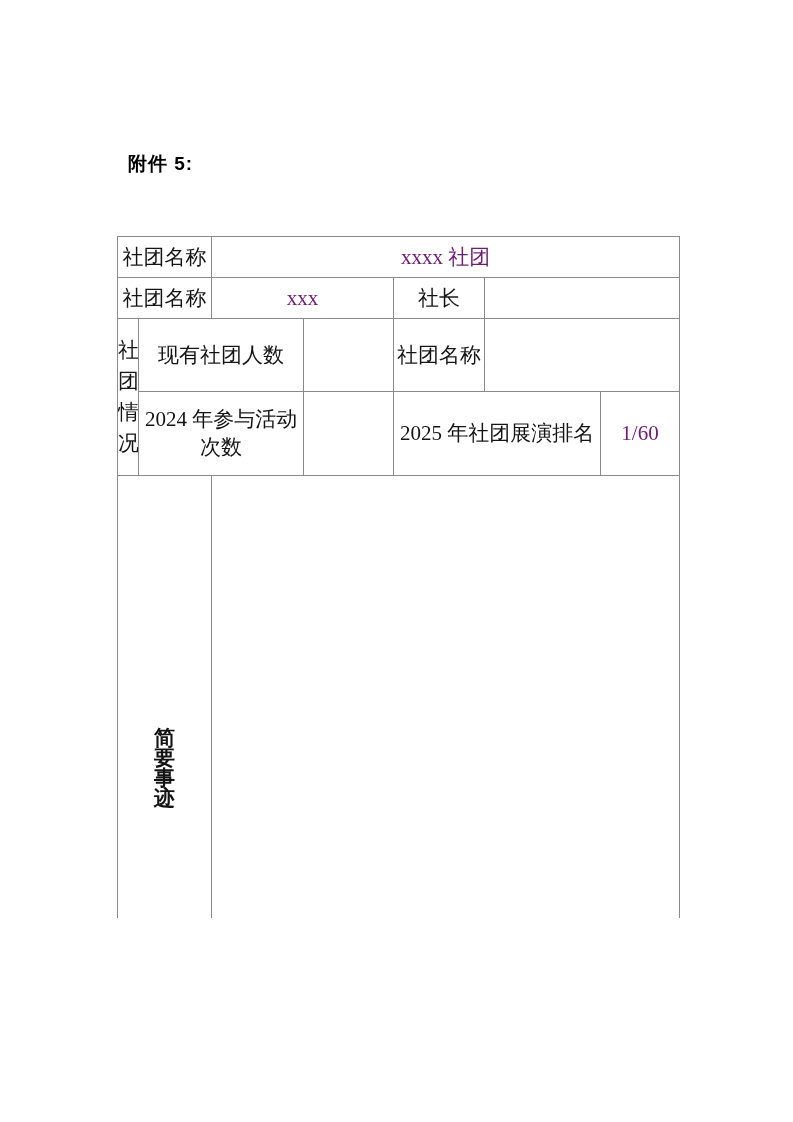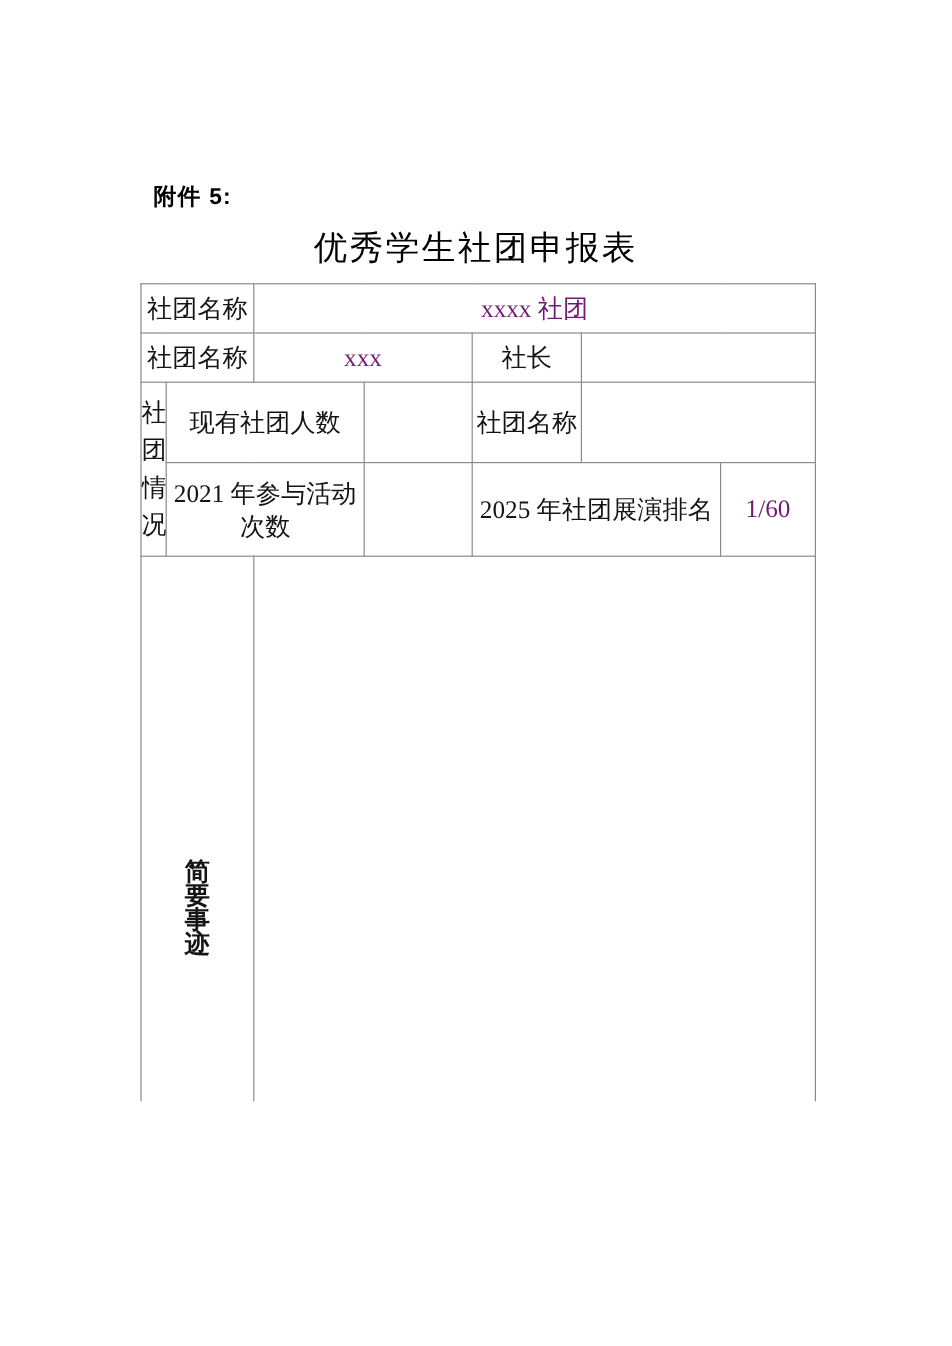--- a/index.html
+++ b/index.html
@@ -47,21 +47,21 @@
     vertical-align: middle;
     font-size: 21px;
     overflow: hidden;
   }
   .lbl { color: #141414; }
   .val { color: #701a75; }
   
   .vstack {
     display: block;
     width: 1em;
-    margin: 4px auto;
+    margin: 16px auto;
     word-break: break-all;
     text-align: center;
     line-height: 31px;
   }
   .vstack.tight { line-height: 20px; font-weight: bold; }
   td.deeds-label-cell {
     vertical-align: top;
     padding-top: 80px;
   }
   tr.r1 { height: 41px; }
@@ -70,21 +70,20 @@
   tr.r4 { height: 78px; }
   tr.r5 { height: 505px; }
 </style>
 </head>
 <body>
 
 <div class="page">
 
   <div class="attachment-label">附件 5:</div>
 
-  <div class="doc-title">优秀学生社团申报表</div>
 
   <table class="form">
     <colgroup>
       <col style="width:21px">
       <col style="width:73px">
       <col style="width:92px">
       <col style="width:90px">
       <col style="width:91px">
       <col style="width:116px">
       <col style="width:79px">
@@ -107,21 +106,21 @@
       <td rowspan="2" class="lbl">
             <span class="vstack">社团情况</span>
           </td>
       <td colspan="2" class="lbl">现有社团人数</td>
       <td class="val"></td>
       <td class="lbl">社团名称</td>
       <td colspan="2" class="val"></td>
     </tr>
 
     <tr class="r4">
-      <td colspan="2" class="lbl">2021 年参与活动次数</td>
+      <td colspan="2" class="lbl">2024 年参与活动次数</td>
       <td class="val"></td>
       <td colspan="2" class="lbl">2025 年社团展演排名</td>
       <td class="val">1/60</td>
     </tr>
 
     <tr class="r5">
       <td colspan="2" class="lbl deeds-label-cell">
             <span class="vstack tight">简要事迹</span>
           </td>
       <td colspan="5" class="val"></td>

